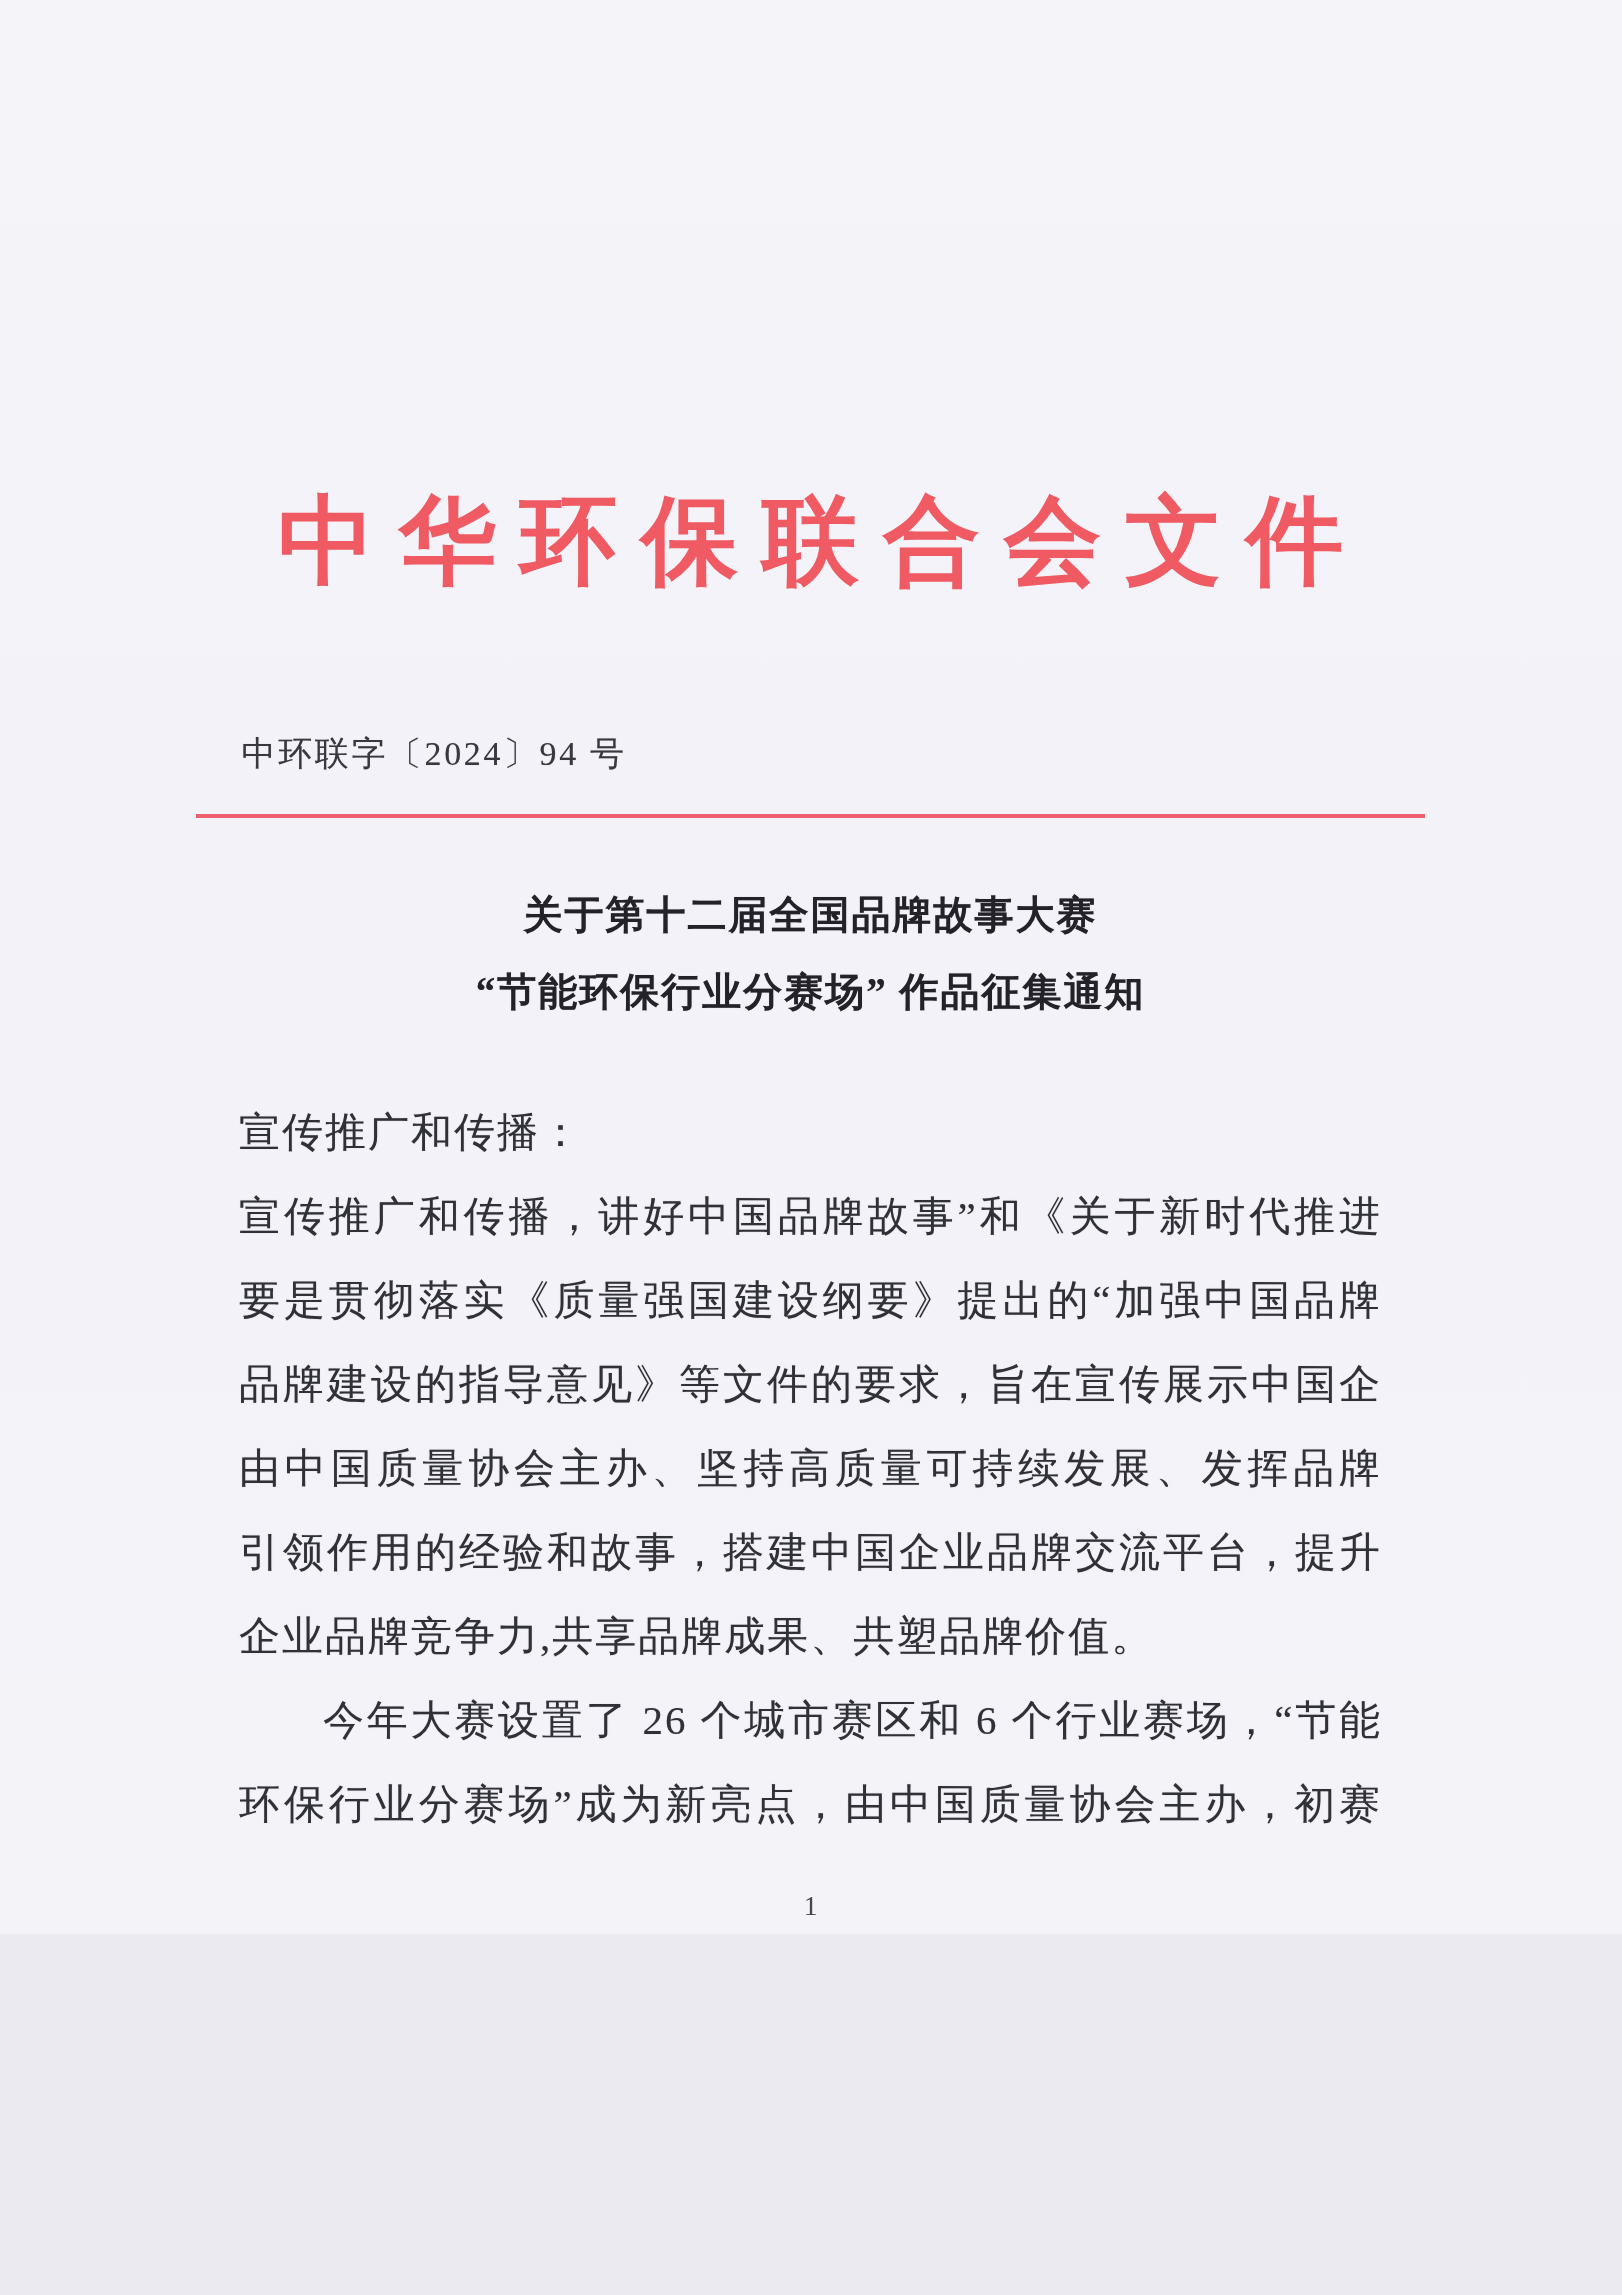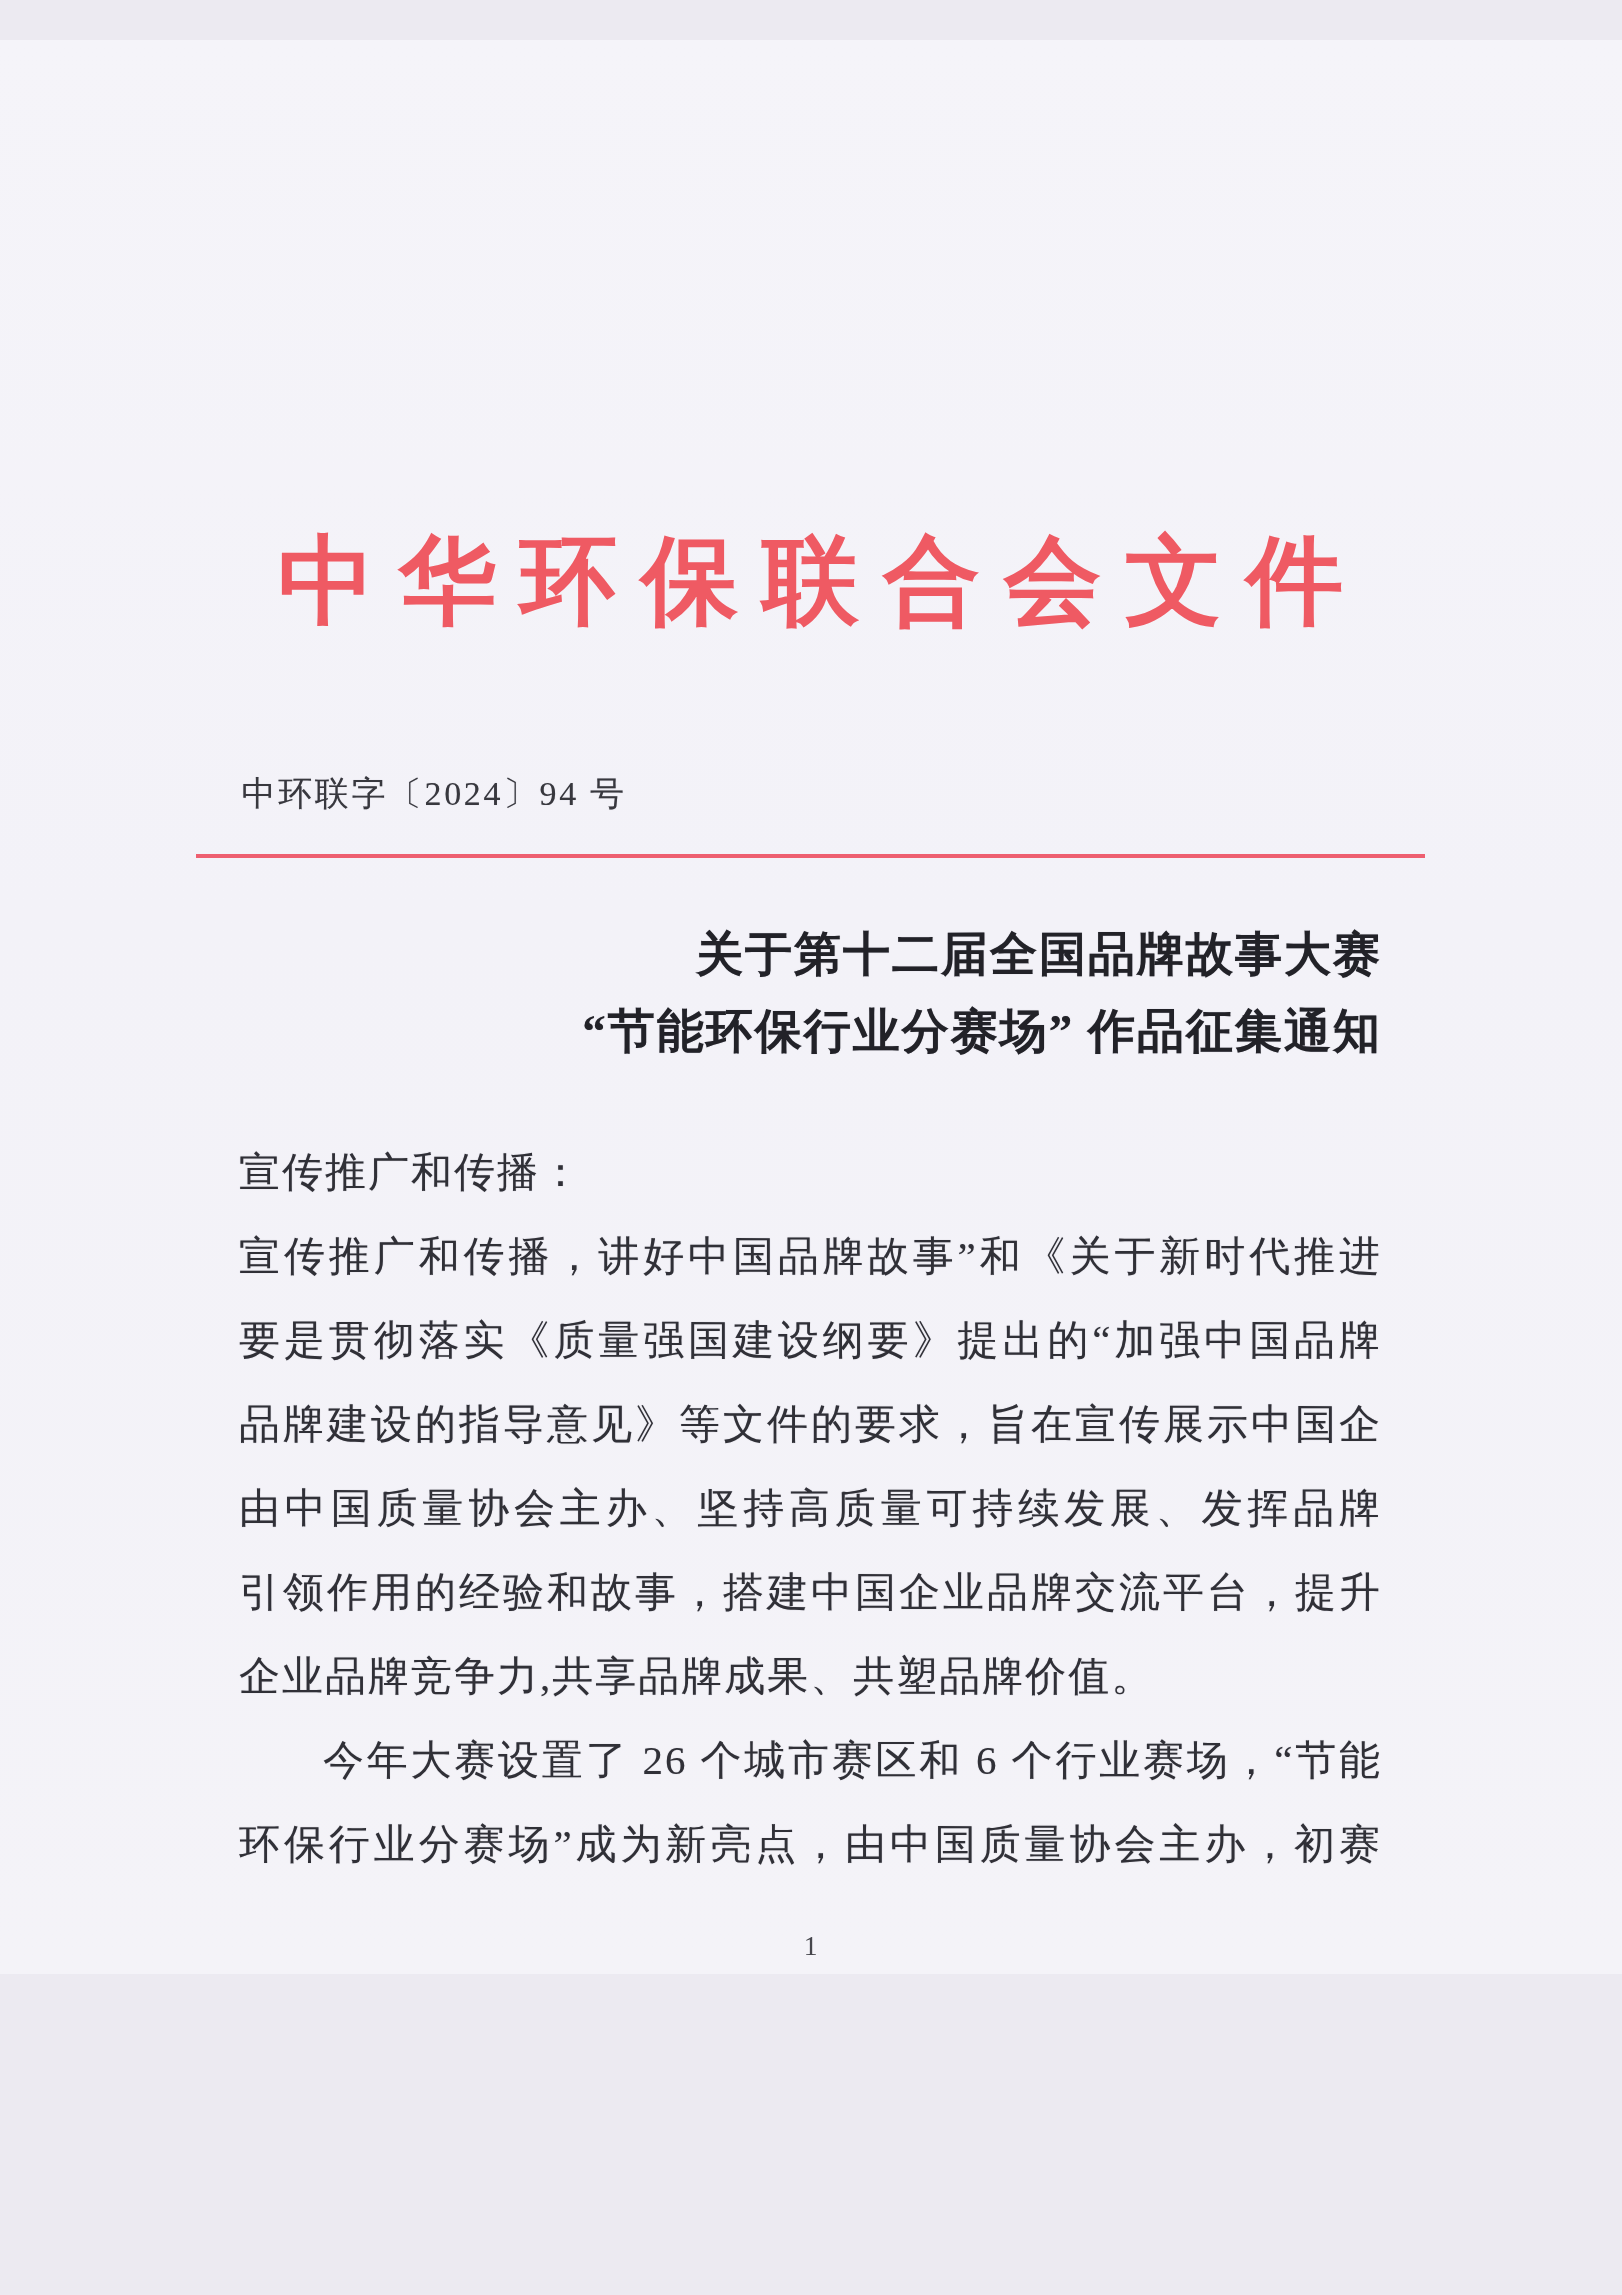--- a/index.html
+++ b/index.html
@@ -11,21 +11,20 @@
     height: 2295px;
     background: #eceaf1;
     font-family: "Liberation Serif", "DejaVu Serif", serif;
   }
   .page {
     position: relative;
     width: 1622px;
     height: 1934px;
     overflow: hidden;
     background: linear-gradient(180deg, #f5f4f9 0%, #f3f2f8 45%, #f4f3f8 100%);
-    margin-top: 40px;
   }
   .content {
     padding: 0 240px 0 239px;
   }
   
   .org-title {
     margin-top: 493px;
     text-align: center;
     font-size: 97px;
     line-height: 97px;
@@ -44,25 +43,25 @@
     text-indent: 2.6px;
     text-shadow: 0 0 0.7px rgba(40,40,60,0.35);
   }
   .red-divider {
     margin: 43px -43px 0 -43px;
     height: 3.9px;
     background: #ee5f70;
   }
   .doc-title {
     margin-top: 58px;
-    font-size: 47px;
+    font-size: 39px;
     line-height: 77px;
     font-weight: 700;
     color: #222228;
-    text-align: right;
+    text-align: center;
     letter-spacing: 2px;
     text-shadow: 0 0 0.7px rgba(25,25,40,0.45);
   }
   .body-text {
     margin-top: 60px;
     font-size: 41px;
     line-height: 84px;
     color: #303037;
     letter-spacing: 2px;
     text-shadow: 0 0 1px rgba(40,40,60,0.3);

